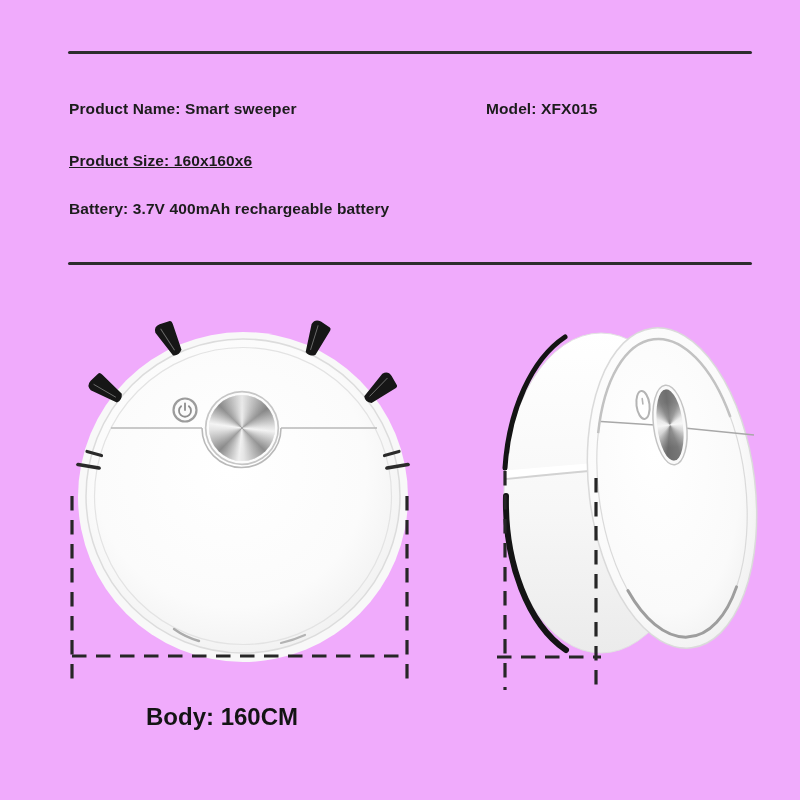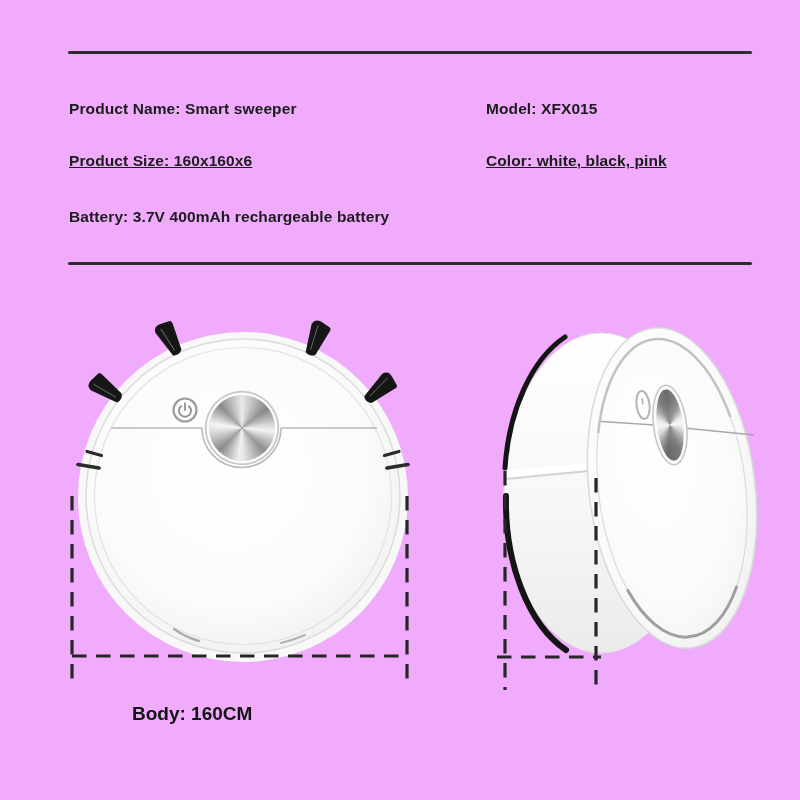--- a/index.html
+++ b/index.html
@@ -10,21 +10,21 @@
   }
   .rule{position:absolute;left:68px;width:684px;height:3px;background:#2d2d2d;border-radius:2px;}
   .rule.top{top:51px;}
   .rule.bottom{top:262px;}
   .spec{
     position:absolute;font-size:15.5px;font-weight:bold;color:#1c1c1c;
     white-space:nowrap;letter-spacing:0.1px;
   }
   .spec.c1{left:69px;}
   .spec.c2{left:486px;}
-  .r1{top:100px;} .r2{top:152px;text-decoration:underline;} .r3{top:208px;}
+  .r1{top:100px;} .r2{top:152px;text-decoration:underline;} .r3{top:200px;}
   .art{position:absolute;left:0;top:0;}
   .disc{
     position:absolute;border-radius:50%;
   }
   .disc-left{
     left:208.5px;top:395px;width:66px;height:66px;
     background:
       radial-gradient(circle at 50% 46%, rgba(255,255,255,0.22) 0 16%, rgba(255,255,255,0) 62%),
       conic-gradient(from 0deg,
         #e8e8e8 0deg,#9a9a9a 40deg,#848484 52deg,#e2e2e2 88deg,#f2f2f2 96deg,
@@ -36,38 +36,37 @@
     left:657px;top:389px;width:26px;height:72px;
     transform:rotate(-7deg);
     background:
       radial-gradient(circle at 50% 50%, rgba(255,255,255,0.18) 0 18%, rgba(255,255,255,0) 60%),
       conic-gradient(from 0deg,
         #6e6e6e 0deg,#8a8a8a 25deg,#e8e8e8 62deg,#f6f6f6 90deg,#d0d0d0 122deg,
         #777777 168deg,#6a6a6a 192deg,#cfcfcf 232deg,#f4f4f4 270deg,#e4e4e4 302deg,
         #7d7d7d 344deg,#6e6e6e 360deg);
   }
   .dim-label{
-    position:absolute;top:703px;width:180px;
-    font-size:19px;font-weight:bold;color:#141414;white-space:nowrap;
+    position:absolute;top:703px;width:180px;text-align:center;
+    font-size:24px;font-weight:bold;color:#141414;white-space:nowrap;
   }
   .dim-label.left{left:132px;}
   .dim-label.right{left:463px;}
 </style>
 </head>
 <body>
 
 <div class="stage">
 
   <div class="rule top"></div>
   <div class="rule bottom"></div>
 
   <div class="spec c1 r1">Product Name: Smart sweeper</div>
   <div class="spec c2 r1">Model: XFX015</div>
   <div class="spec c1 r2">Product Size: 160x160x6</div>
-  <div class="spec c2 r2">Color: white, black, pink</div>
   <div class="spec c1 r3">Battery: 3.7V 400mAh rechargeable battery</div>
 
   <svg class="art" width="800" height="800" viewBox="0 0 800 800">
     <defs>
       <radialGradient id="bodyGrad" cx="46%" cy="42%" r="62%">
         <stop offset="0%" stop-color="#ffffff"></stop>
         <stop offset="70%" stop-color="#fbfbfb"></stop>
         <stop offset="100%" stop-color="#f0f0f0"></stop>
       </radialGradient>
       <radialGradient id="faceGrad" cx="42%" cy="38%" r="70%">

